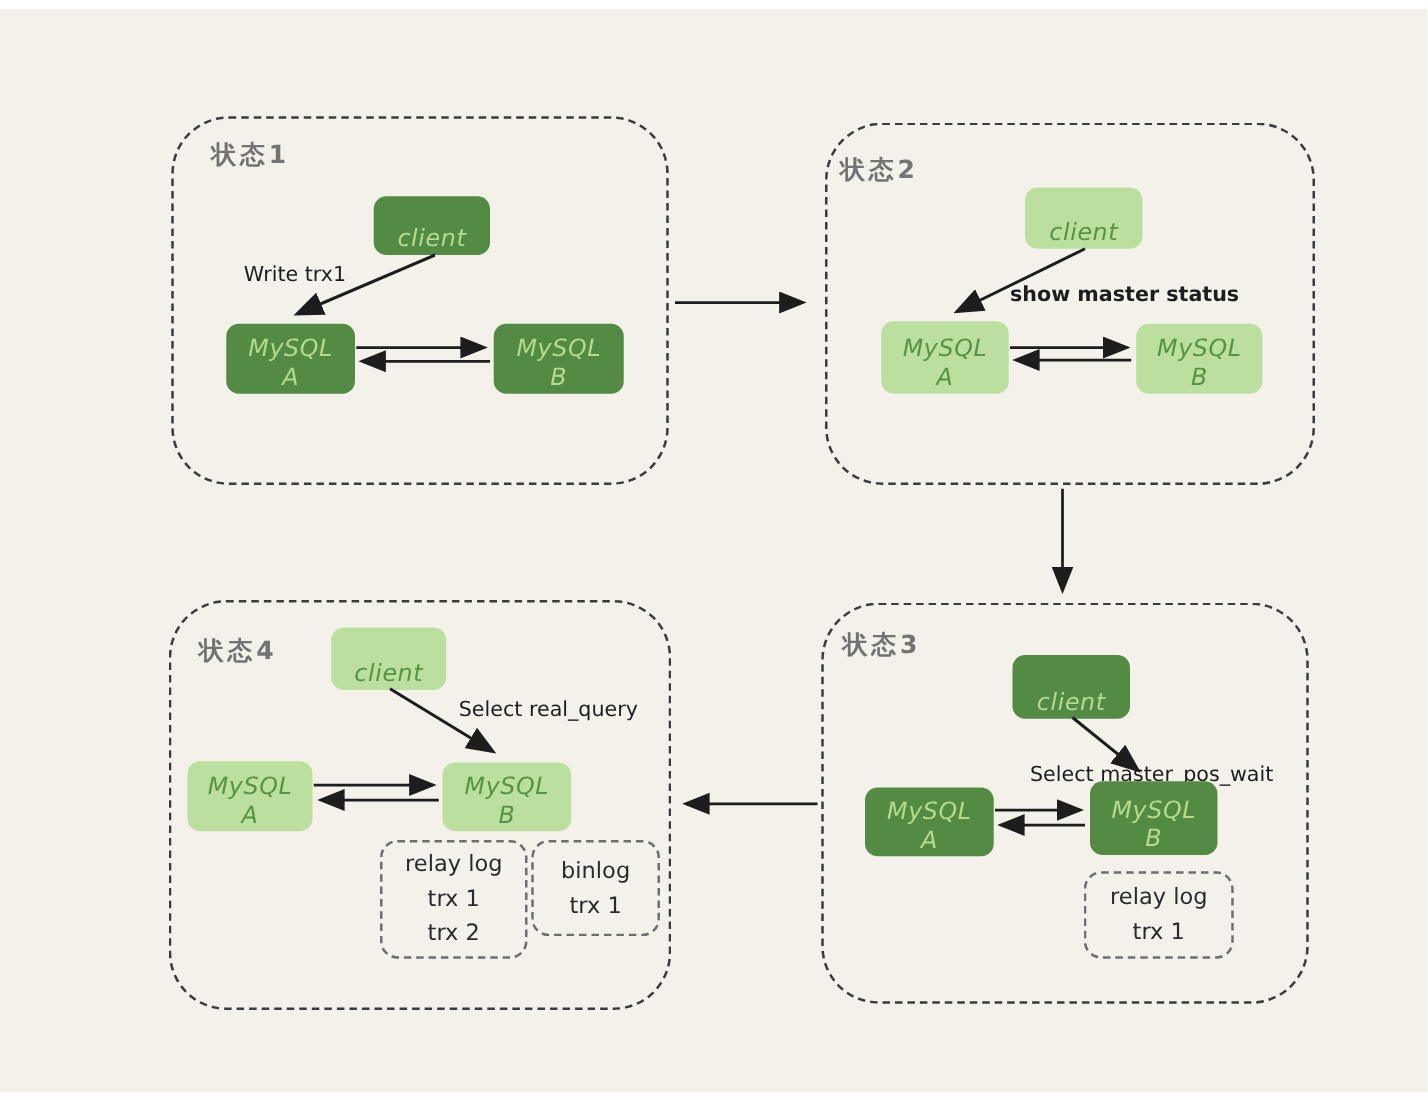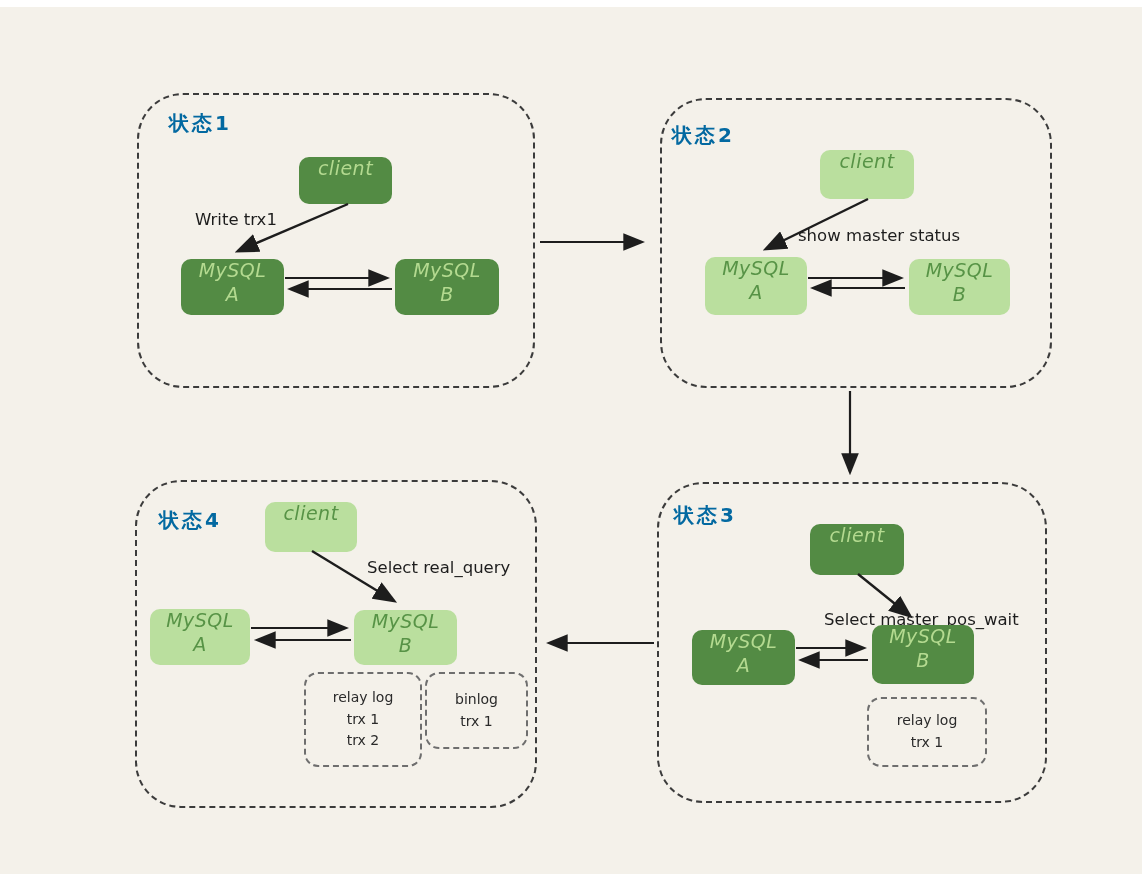--- a/index.html
+++ b/index.html
@@ -20,31 +20,31 @@
   .panel{
     position:absolute;
     border:2.4px dashed #3b3b3b;
     border-radius:46px;
     box-sizing:border-box;
   }
   .panel-title{
     position:absolute;
     font-size:20px;
     font-weight:bold;
-    color:#0369a1;
+    color:#737373;
     letter-spacing:3px;
     white-space:nowrap;
   }
   .node{
     position:absolute;
     border-radius:10px;
     display:flex;
     flex-direction:column;
     align-items:center;
-    justify-content:flex-start;
+    justify-content:flex-end;
     font-style:italic;
     font-size:19px;
     line-height:1.25;
     letter-spacing:0.5px;
     box-sizing:border-box;
   }
   .node.dark{background:var(--dark-green,#538b44);color:var(--dark-green-text,#b4da90);}
   .node.light{background:var(--light-green,#badf9e);color:var(--light-green-text,#579346);}
   .annot{
     position:absolute;
@@ -54,21 +54,21 @@
   }
   .logbox{
     position:absolute;
     border:2px dashed #6e6e6e;
     border-radius:14px;
     box-sizing:border-box;
     display:flex;
     flex-direction:column;
     align-items:center;
     justify-content:center;
-    font-size:14px;
+    font-size:18px;
     line-height:1.55;
     color:#2a2a2a;
   }
   .arrows{
     position:absolute;left:0;top:0;
     pointer-events:none;
   }
 </style>
 </head>
 <body style="--bg: #f4f1ea; --dark-green: #538b44; --dark-green-text: #b4da90; --light-green: #badf9e; --light-green-text: #579346; --line: #1d1d1d;">
@@ -90,21 +90,21 @@
       <span>MySQL</span>
       <span>B</span>
     </div>
   </div>
 
   <div class="panel" style="left:660px;top:98px;width:392px;height:290px;">
     <div class="panel-title" style="left:10px;top:22px;">状态2</div>
     <div class="node light" style="left:158px;top:50px;width:94px;height:49px;">
       <span>client</span>
     </div>
-    <div class="annot" style="left:136px;top:126px;">show master status</div>
+    <div class="annot" style="left:146px;top:126px;font-weight:bold;">show master status</div>
     <div class="node light" style="left:43px;top:157px;width:102px;height:58px;">
       <span>MySQL</span>
       <span>A</span>
     </div>
     <div class="node light" style="left:247px;top:159px;width:101px;height:56px;">
       <span>MySQL</span>
       <span>B</span>
     </div>
   </div>
 

